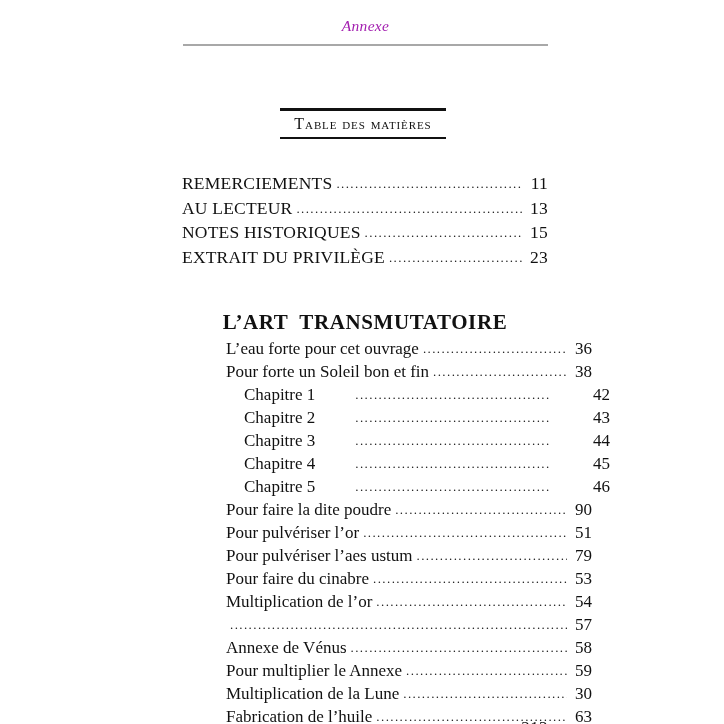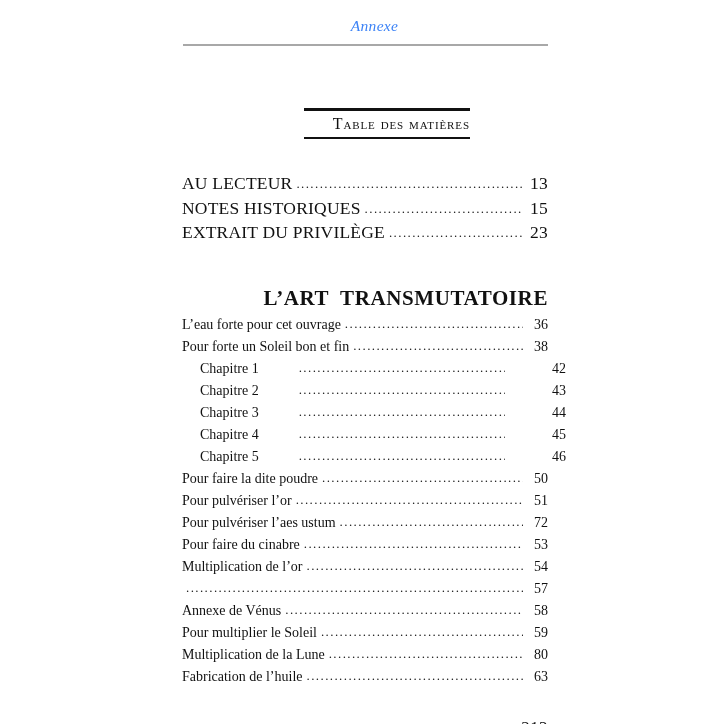--- a/index.html
+++ b/index.html
@@ -20,44 +20,44 @@
     position: relative;
     width: 724px;
     height: 724px;
     box-sizing: border-box;
   }
 
   
   .running-head {
     position: absolute;
     top: 17px;
-    left: 192px;
+    left: 183px;
     width: 365px;
     text-align: center;
     font-style: italic;
     font-size: 15.5px;
     letter-spacing: 0.3px;
-    color: #3b82f6;
+    color: #a21caf;
   }
   .head-rule {
     position: absolute;
     top: 44px;
     left: 183px;
     width: 365px;
     height: 2px;
     background: #a8a8a8;
   }
 
   
   .toc-title-block {
     position: absolute;
     top: 108px;
-    left: 304px;
+    left: 280px;
     width: 166px;
-    text-align: right;
+    text-align: center;
   }
   .toc-title-rule-top {
     height: 2.6px;
     background: #111111;
     margin-bottom: 2px;
   }
   .toc-title-rule-bottom {
     height: 2.6px;
     background: #111111;
     margin-top: 1px;
@@ -113,33 +113,34 @@
     font-size: 17.5px;
     line-height: 22.5px;
     letter-spacing: 0.2px;
   }
   .section-caps .entry .leader {
     font-size: 13px;
   }
 
   
   .part-heading {
-    text-align: right;
+    text-align: center;
     font-weight: bold;
     font-size: 21px;
     letter-spacing: 0.6px;
     margin-top: 40px;
     margin-bottom: 3px;
     white-space: pre;
   }
 
   
   .section-mixed .entry {
-    font-size: 14px;
+    font-size: 17px;
     line-height: 22px;
+    margin-left: 44px;
   }
   .section-mixed .entry.indent {
     padding-left: 18px;
     gap: 36px;
   }
 
   
   .folio {
     position: absolute;
     top: 682px;
@@ -164,20 +165,25 @@
     <div class="toc-title-rule-top"></div>
     <div class="toc-title-text">Table des matières</div>
     <div class="toc-title-rule-bottom"></div>
   </div>
 
   <div class="toc-body">
 
     <div class="section-caps">
       <div id="front-matter-list">
           <div class="entry">
+            <span class="label">REMERCIEMENTS</span>
+            <span class="leader"></span>
+            <span class="page-no">11</span>
+          </div>
+          <div class="entry">
             <span class="label">AU LECTEUR</span>
             <span class="leader"></span>
             <span class="page-no">13</span>
           </div>
           <div class="entry">
             <span class="label">NOTES HISTORIQUES</span>
             <span class="leader"></span>
             <span class="page-no">15</span>
           </div>
           <div class="entry">
@@ -223,31 +229,31 @@
             <span class="page-no">45</span>
           </div>
           <div class="entry indent">
             <span class="label">Chapitre 5</span>
             <span class="leader"></span>
             <span class="page-no">46</span>
           </div>
           <div class="entry">
             <span class="label">Pour faire la dite poudre</span>
             <span class="leader"></span>
-            <span class="page-no">50</span>
+            <span class="page-no">90</span>
           </div>
           <div class="entry">
             <span class="label">Pour pulvériser l’or</span>
             <span class="leader"></span>
             <span class="page-no">51</span>
           </div>
           <div class="entry">
             <span class="label">Pour pulvériser l’aes ustum</span>
             <span class="leader"></span>
-            <span class="page-no">72</span>
+            <span class="page-no">79</span>
           </div>
           <div class="entry">
             <span class="label">Pour faire du cinabre</span>
             <span class="leader"></span>
             <span class="page-no">53</span>
           </div>
           <div class="entry">
             <span class="label">Multiplication de l’or</span>
             <span class="leader"></span>
             <span class="page-no">54</span>
@@ -255,28 +261,28 @@
           <div class="entry">
             <span class="leader"></span>
             <span class="page-no">57</span>
           </div>
           <div class="entry">
             <span class="label">Annexe de Vénus</span>
             <span class="leader"></span>
             <span class="page-no">58</span>
           </div>
           <div class="entry">
-            <span class="label">Pour multiplier le Soleil</span>
+            <span class="label">Pour multiplier le Annexe</span>
             <span class="leader"></span>
             <span class="page-no">59</span>
           </div>
           <div class="entry">
             <span class="label">Multiplication de la Lune</span>
             <span class="leader"></span>
-            <span class="page-no">80</span>
+            <span class="page-no">30</span>
           </div>
           <div class="entry">
             <span class="label">Fabrication de l’huile</span>
             <span class="leader"></span>
             <span class="page-no">63</span>
           </div>
         </div>
     </div>
 
   </div>

